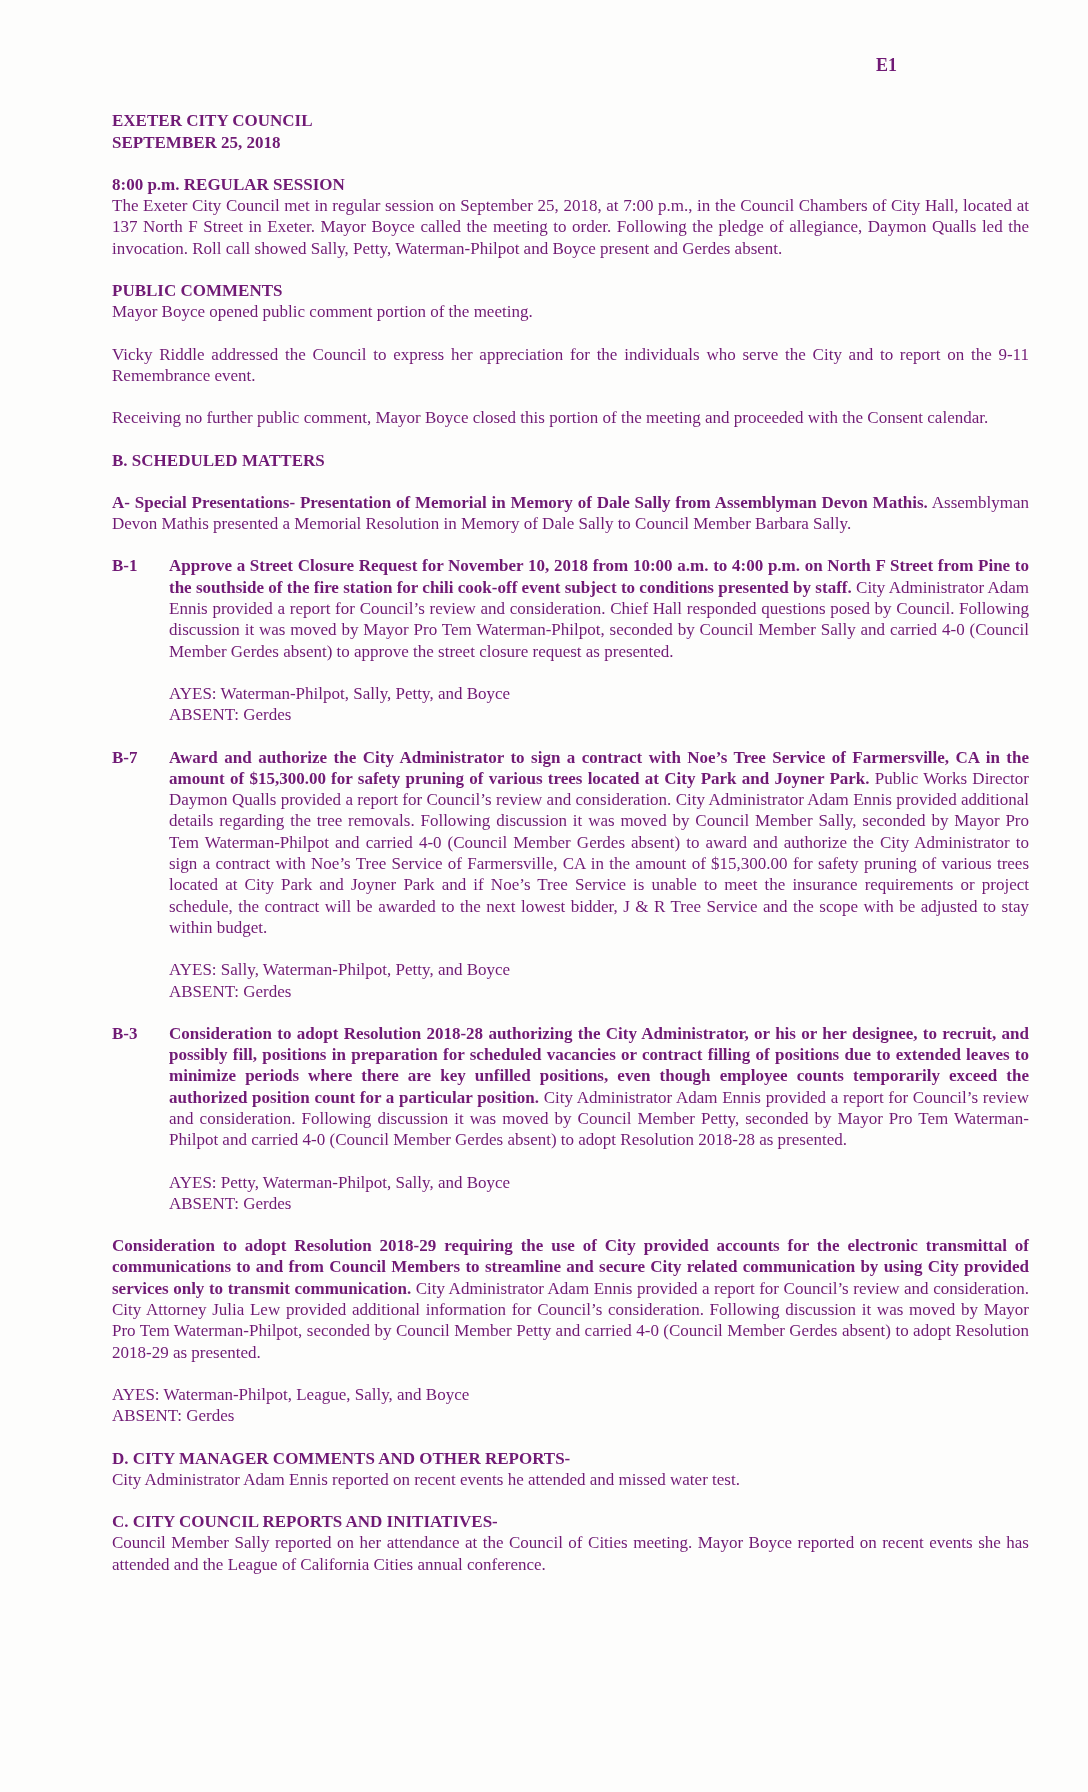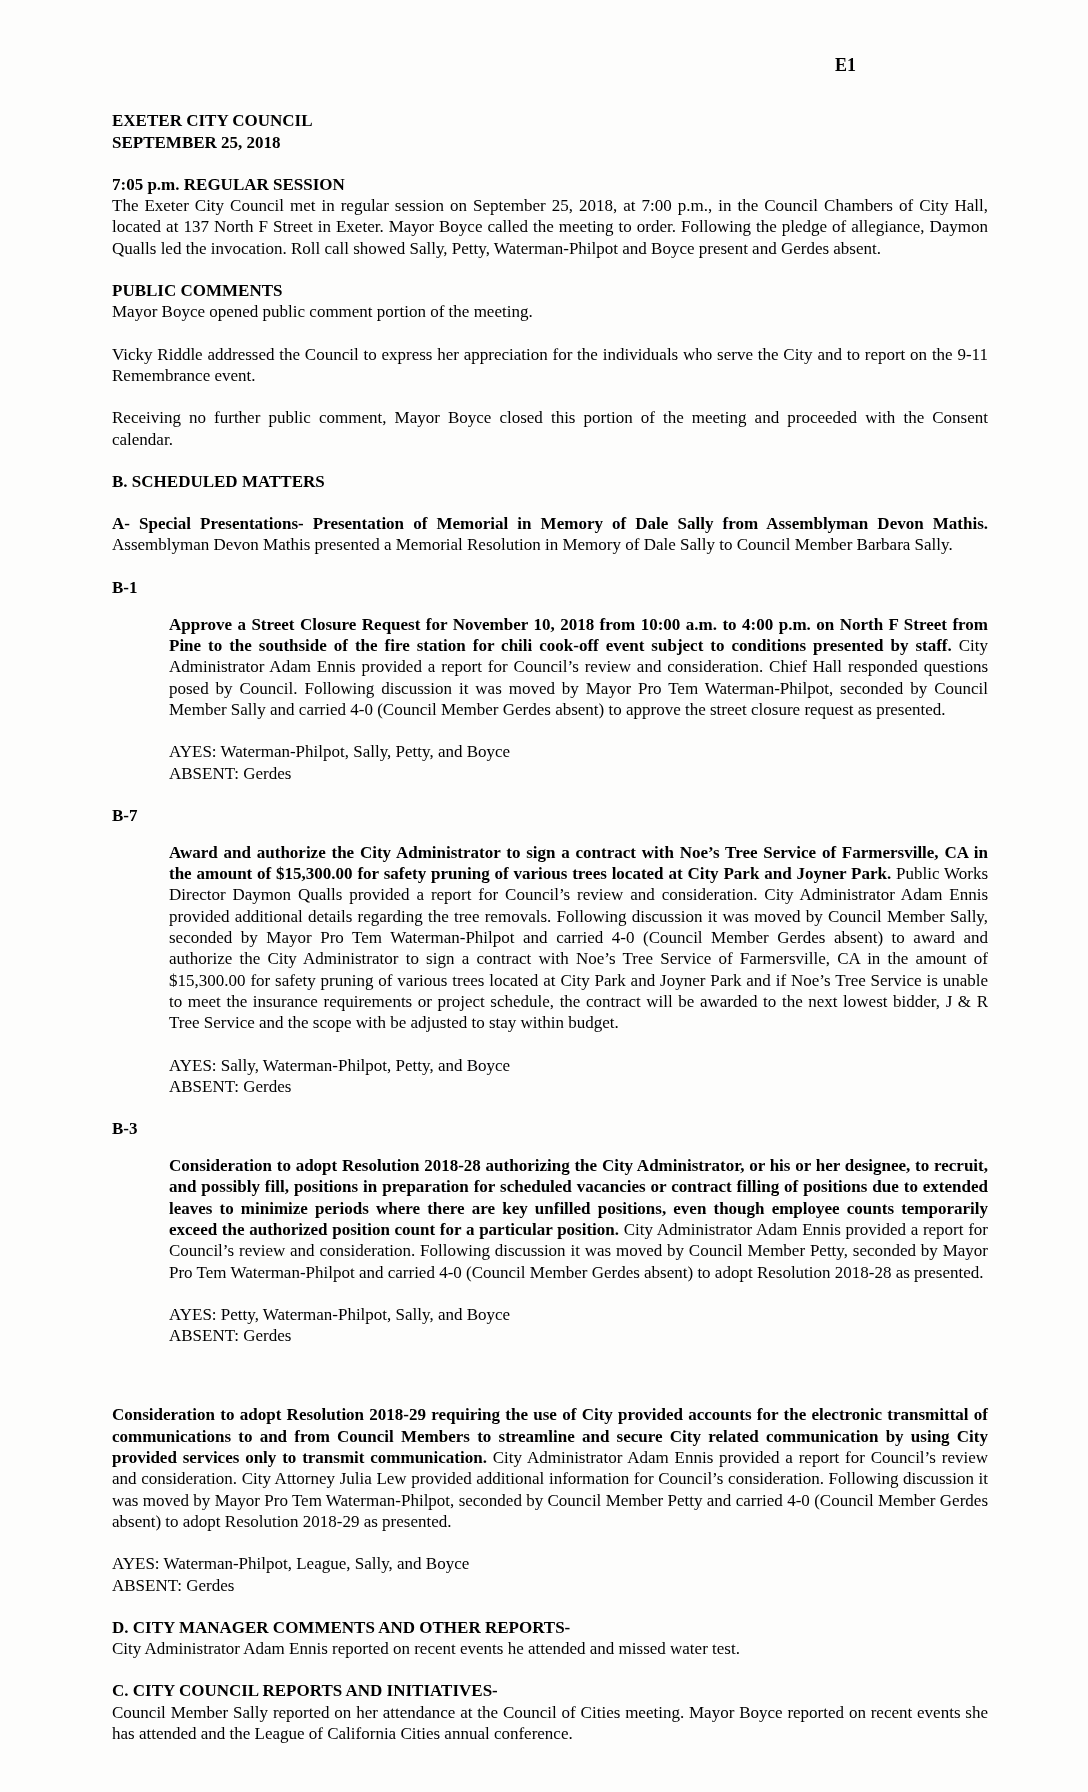--- a/index.html
+++ b/index.html
@@ -3,25 +3,25 @@
 <meta charset="utf-8">
 <style>
   * { margin: 0; padding: 0; box-sizing: border-box; }
   html, body { background: #ffffff; }
 
   .page {
     position: relative;
     width: 1088px;
     height: 1792px;
     background: #fdfdfc;
-    color: #000000;
+    color: #701a75;
     font-family: "Liberation Serif", "DejaVu Serif", serif;
     font-size: 17px;
     line-height: 21.3px;
-    padding: 55px 100px 40px 112px;
+    padding: 55px 59px 40px 112px;
     overflow: hidden;
   }
 
   .page-label {
     text-align: right;
     padding-right: 132px;
     font-weight: bold;
     font-size: 18px;
     margin-bottom: 34px;
   }
@@ -40,38 +40,38 @@
     text-align: justify;
   }
 
   .spaced { margin-top: 21px; }
 
   .bold { font-weight: bold; }
 
   
   .b-item { display: flex; margin-bottom: 21px; }
   .b-label { flex: none; width: 57px; font-weight: bold; }
-  .b-content { flex: 1; margin-top: 37px; }
+  .b-content { flex: 1; }
   .vote-line { margin-top: 21px; }
   .vote-line2 { margin-top: 0; }
 </style>
 </head>
 <body>
 
 <div class="page">
 
   <div class="page-label">E1</div>
 
   <div class="title-block">
     <div>EXETER CITY COUNCIL</div>
     <div>SEPTEMBER 25, 2018</div>
   </div>
 
   <div class="block">
-    <h2 class="heading">7:05 p.m. REGULAR SESSION</h2>
+    <h2 class="heading">8:00 p.m. REGULAR SESSION</h2>
     <p class="body-text">The Exeter City Council met in regular session on September 25, 2018, at 7:00 p.m., in the Council Chambers of City Hall, located at 137 North F Street in Exeter.  Mayor Boyce called the meeting to order.  Following the pledge of allegiance, Daymon Qualls led the invocation.  Roll call showed Sally, Petty, Waterman-Philpot and Boyce present and Gerdes absent.</p>
   </div>
 
   <div class="block">
     <h2 class="heading">PUBLIC COMMENTS</h2>
     <p class="body-text">Mayor Boyce opened public comment portion of the meeting.</p>
     <p class="body-text spaced">Vicky Riddle addressed the Council to express her appreciation for the individuals who serve the City and to report on the 9-11 Remembrance event.</p>
     <p class="body-text spaced">Receiving no further public comment, Mayor Boyce closed this portion of the meeting and proceeded with the Consent calendar.</p>
   </div>
 

